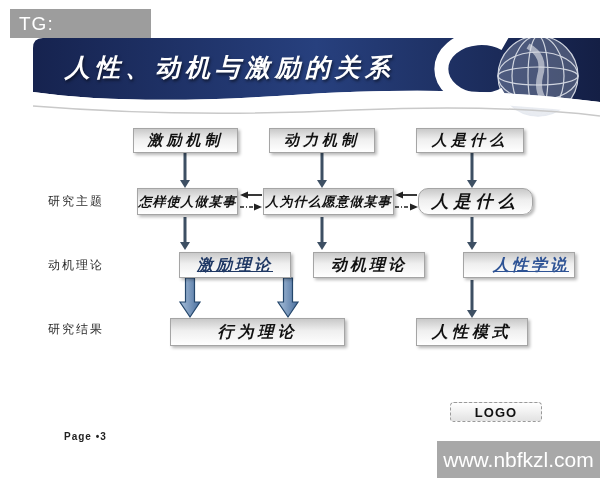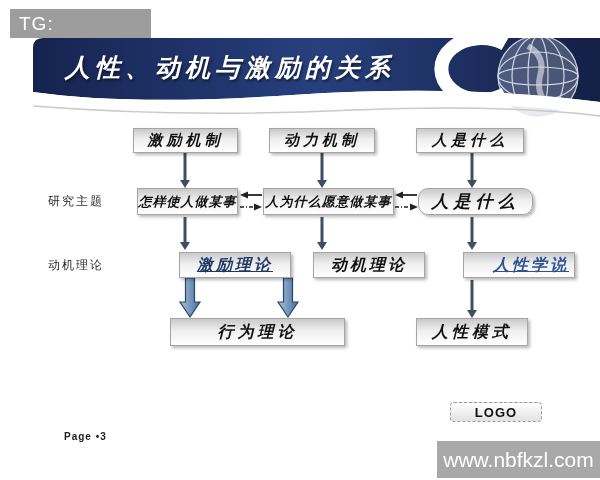--- a/index.html
+++ b/index.html
@@ -148,20 +148,21 @@
       <polygon points="283.5,158 292.5,158 292.5,182 298,182 288,197 278,182 283.5,182"></polygon>
     </g>
     <g stroke="#3d4f63" stroke-width="3" fill="#3d4f63">
       <line x1="472" y1="160" x2="472" y2="190"></line>
         <polygon points="467,190 477,190 472,198" stroke="none"></polygon>
     </g>
   </svg>
 
   <div class="row-label rl1">研究主题</div>
   <div class="row-label rl2">动机理论</div>
+  <div class="row-label rl3">研究结果</div>
 
   <div class="box r1 b-jili">激励机制</div>
   <div class="box r1 b-dongli">动力机制</div>
   <div class="box r1 b-renxing">人是什么</div>
 
   <div class="box r2 b-how">怎样使人做某事</div>
   <div class="box r2 b-why">人为什么愿意做某事</div>
   <div class="box r2 b-what">人是什么</div>
 
   <div class="box r3 b-jilith">

